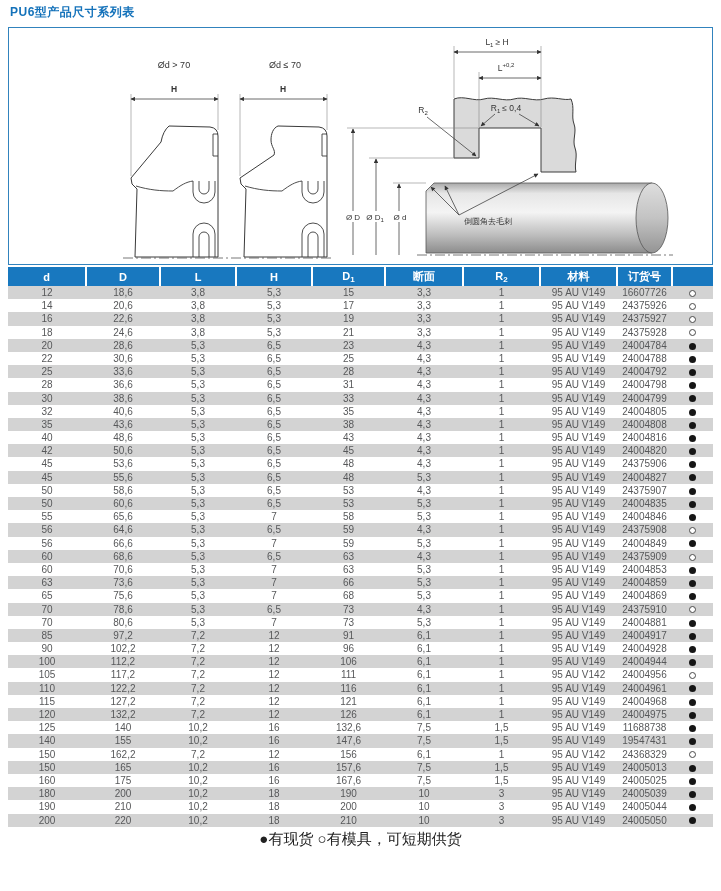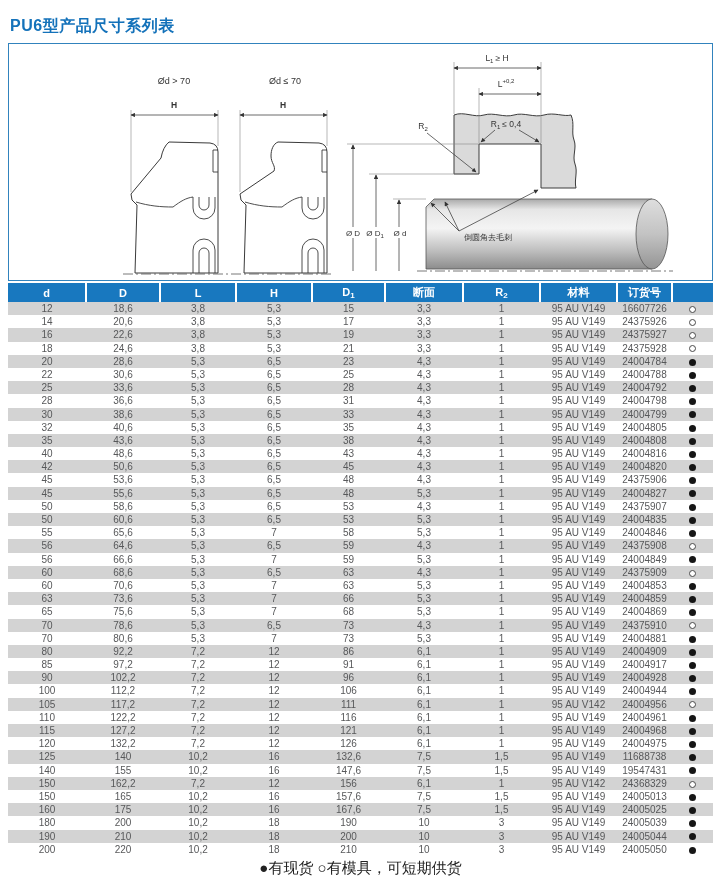--- a/index.html
+++ b/index.html
@@ -1,22 +1,22 @@
 <!DOCTYPE html>
 <html><head>
 <meta charset="utf-8">
 <style>
   html,body { margin:0; padding:0; }
   body {
     width:721px; height:891px; background:#ffffff; overflow:hidden;
     font-family:"Liberation Sans", sans-serif;
   }
   .title {
-    color:#1472ba; font-weight:bold; font-size:16px;
-    margin:16px 0 6px 10px; letter-spacing:0.5px;
+    color:#1472ba; font-weight:bold; font-size:12px;
+    margin:4px 0 6px 10px; letter-spacing:0.5px;
   }
   .draw-box {
     margin-left:8px; width:703px; height:236px;
     border:1px solid #3183bd; background:#fff;
   }
   .draw-box svg { display:block; }
   svg text { font-family:"Liberation Sans", sans-serif; fill:#333; }
   .outline { stroke:#3a3a3a; stroke-width:1; fill:#ffffff; }
   .inner   { stroke:#3a3a3a; stroke-width:0.9; fill:none; }
   .dim     { stroke:#444; stroke-width:0.8; fill:none; }
@@ -485,32 +485,20 @@
         <td>5,3</td>
         <td>7</td>
         <td>73</td>
         <td>5,3</td>
         <td>1</td>
         <td>95 AU V149</td>
         <td>24004881</td>
         <td><span class="dot-filled"></span></td>
       </tr>
       <tr>
-        <td>80</td>
-        <td>92,2</td>
-        <td>7,2</td>
-        <td>12</td>
-        <td>86</td>
-        <td>6,1</td>
-        <td>1</td>
-        <td>95 AU V149</td>
-        <td>24004909</td>
-        <td><span class="dot-filled"></span></td>
-      </tr>
-      <tr>
         <td>85</td>
         <td>97,2</td>
         <td>7,2</td>
         <td>12</td>
         <td>91</td>
         <td>6,1</td>
         <td>1</td>
         <td>95 AU V149</td>
         <td>24004917</td>
         <td><span class="dot-filled"></span></td>

